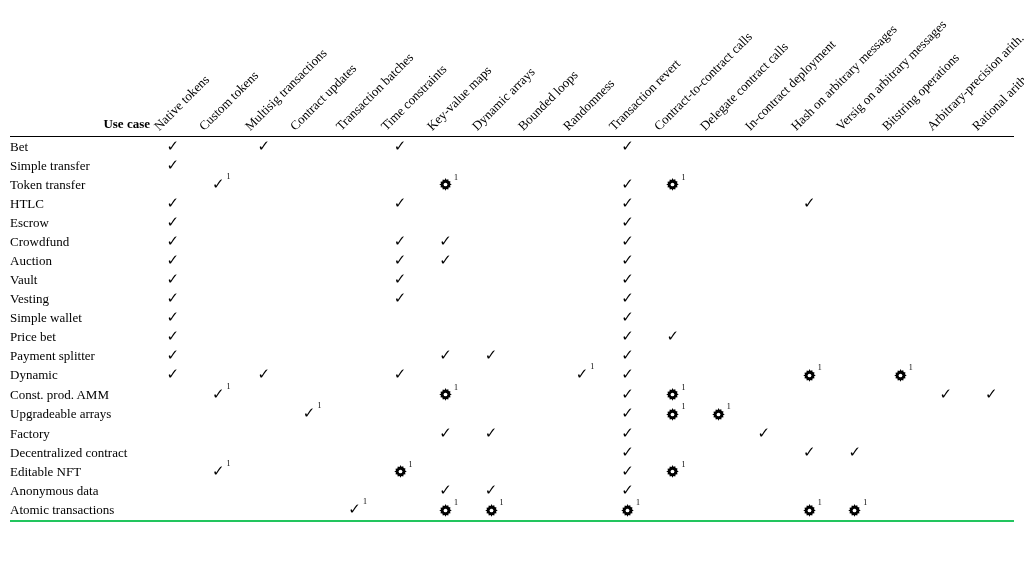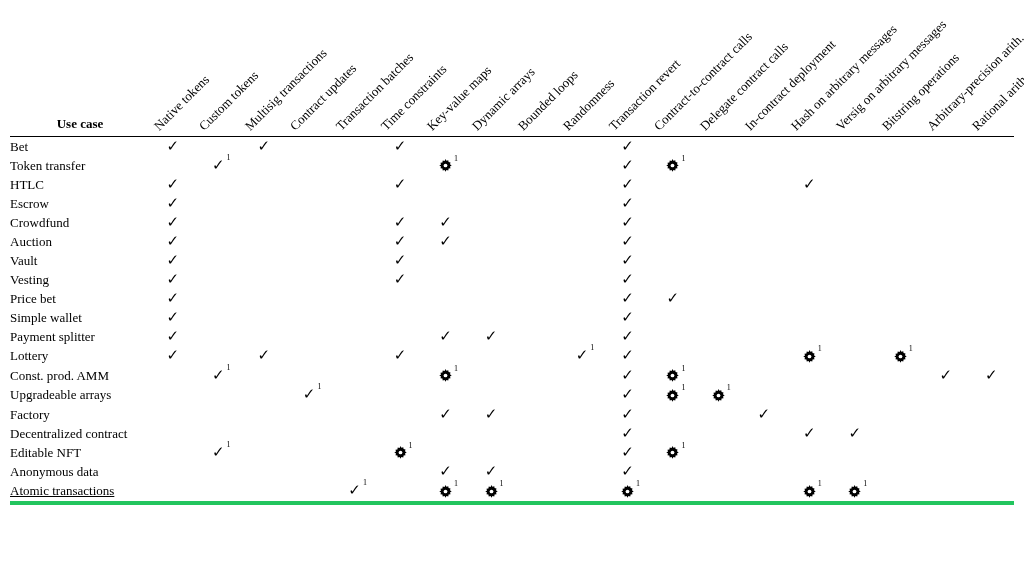--- a/index.html
+++ b/index.html
@@ -12,21 +12,21 @@
   }
   .wrap { width: 1004px; }
   table {
     border-collapse: collapse;
     width: 100%;
     table-layout: fixed;
   }
   th, td { padding: 0; }
   .corner {
     width: 140px;
-    text-align: center;
+    text-align: right;
     font-weight: bold;
     vertical-align: bottom;
     padding-bottom: 4px;
   }
   thead th {
     height: 118px;
     vertical-align: bottom;
     text-align: left;
     font-weight: normal;
   }
@@ -39,21 +39,21 @@
     left: 12px;
     bottom: 2px;
   }
   tbody td:first-child {
     text-align: left;
     white-space: nowrap;
     padding: 1.5px 0;
   }
   tbody td { text-align: center; padding: 1.5px 0; }
   .rule-top td, .rule-top th { border-top: 1px solid #000; margin-left: 12px; }
-  .rule-bot td { border-bottom: 4px solid #22c55e; text-decoration: underline; }
+  .rule-bot td { border-bottom: 2px solid #22c55e; }
   .cell { position: relative; display: inline-block; line-height: 1; }
   .tick { font-size: 15px; }
   .gear { font-size: 13px; display: inline-block; vertical-align: middle; }
   .sup {
     position: absolute;
     right: -6px;
     top: -4px;
     font-size: 8px;
   }
 </style>
@@ -103,20 +103,42 @@
           <td></td>
           <td></td>
           <td></td>
           <td></td>
           <td></td>
           <td></td>
           <td></td>
           <td></td>
         </tr>
         <tr>
+          <td>Simple transfer</td>
+          <td><span class="cell"><span class="tick">✓</span></span></td>
+          <td></td>
+          <td></td>
+          <td></td>
+          <td></td>
+          <td></td>
+          <td></td>
+          <td></td>
+          <td></td>
+          <td></td>
+          <td></td>
+          <td></td>
+          <td></td>
+          <td></td>
+          <td></td>
+          <td></td>
+          <td></td>
+          <td></td>
+          <td></td>
+        </tr>
+        <tr>
           <td>Token transfer</td>
           <td></td>
           <td><span class="cell"><span class="tick">✓</span><span class="sup">1</span></span></td>
           <td></td>
           <td></td>
           <td></td>
           <td></td>
           <td><span class="cell"><span class="gear"><svg width="13" height="13" viewBox="0 0 16 16">
                   <path d="M8 0l1.1 2.1 2.3-.7.4 2.4 2.4.4-.7 2.3L15.6 8l-2.1 1.1.7 2.3-2.4.4-.4 2.4-2.3-.7L8 15.6l-1.1-2.1-2.3.7-.4-2.4-2.4-.4.7-2.3L.4 8l2.1-1.1-.7-2.3 2.4-.4.4-2.4 2.3.7L8 0z" fill="#000"></path>
                   <circle cx="8" cy="8" r="2.3" fill="#fff"></circle>
@@ -263,20 +285,42 @@
           <td></td>
           <td></td>
           <td></td>
           <td></td>
           <td></td>
           <td></td>
           <td></td>
           <td></td>
         </tr>
         <tr>
+          <td>Simple wallet</td>
+          <td><span class="cell"><span class="tick">✓</span></span></td>
+          <td></td>
+          <td></td>
+          <td></td>
+          <td></td>
+          <td></td>
+          <td></td>
+          <td></td>
+          <td></td>
+          <td></td>
+          <td><span class="cell"><span class="tick">✓</span></span></td>
+          <td></td>
+          <td></td>
+          <td></td>
+          <td></td>
+          <td></td>
+          <td></td>
+          <td></td>
+          <td></td>
+        </tr>
+        <tr>
           <td>Price bet</td>
           <td><span class="cell"><span class="tick">✓</span></span></td>
           <td></td>
           <td></td>
           <td></td>
           <td></td>
           <td></td>
           <td></td>
           <td></td>
           <td></td>
@@ -285,42 +329,20 @@
           <td><span class="cell"><span class="tick">✓</span></span></td>
           <td></td>
           <td></td>
           <td></td>
           <td></td>
           <td></td>
           <td></td>
           <td></td>
         </tr>
         <tr>
-          <td>Simple wallet</td>
-          <td><span class="cell"><span class="tick">✓</span></span></td>
-          <td></td>
-          <td></td>
-          <td></td>
-          <td></td>
-          <td></td>
-          <td></td>
-          <td></td>
-          <td></td>
-          <td></td>
-          <td><span class="cell"><span class="tick">✓</span></span></td>
-          <td></td>
-          <td></td>
-          <td></td>
-          <td></td>
-          <td></td>
-          <td></td>
-          <td></td>
-          <td></td>
-        </tr>
-        <tr>
           <td>Payment splitter</td>
           <td><span class="cell"><span class="tick">✓</span></span></td>
           <td></td>
           <td></td>
           <td></td>
           <td></td>
           <td></td>
           <td><span class="cell"><span class="tick">✓</span></span></td>
           <td><span class="cell"><span class="tick">✓</span></span></td>
           <td></td>
@@ -329,21 +351,21 @@
           <td></td>
           <td></td>
           <td></td>
           <td></td>
           <td></td>
           <td></td>
           <td></td>
           <td></td>
         </tr>
         <tr>
-          <td>Lottery</td>
+          <td>Dynamic</td>
           <td><span class="cell"><span class="tick">✓</span></span></td>
           <td></td>
           <td><span class="cell"><span class="tick">✓</span></span></td>
           <td></td>
           <td></td>
           <td><span class="cell"><span class="tick">✓</span></span></td>
           <td></td>
           <td></td>
           <td></td>
           <td><span class="cell"><span class="tick">✓</span><span class="sup">1</span></span></td>

